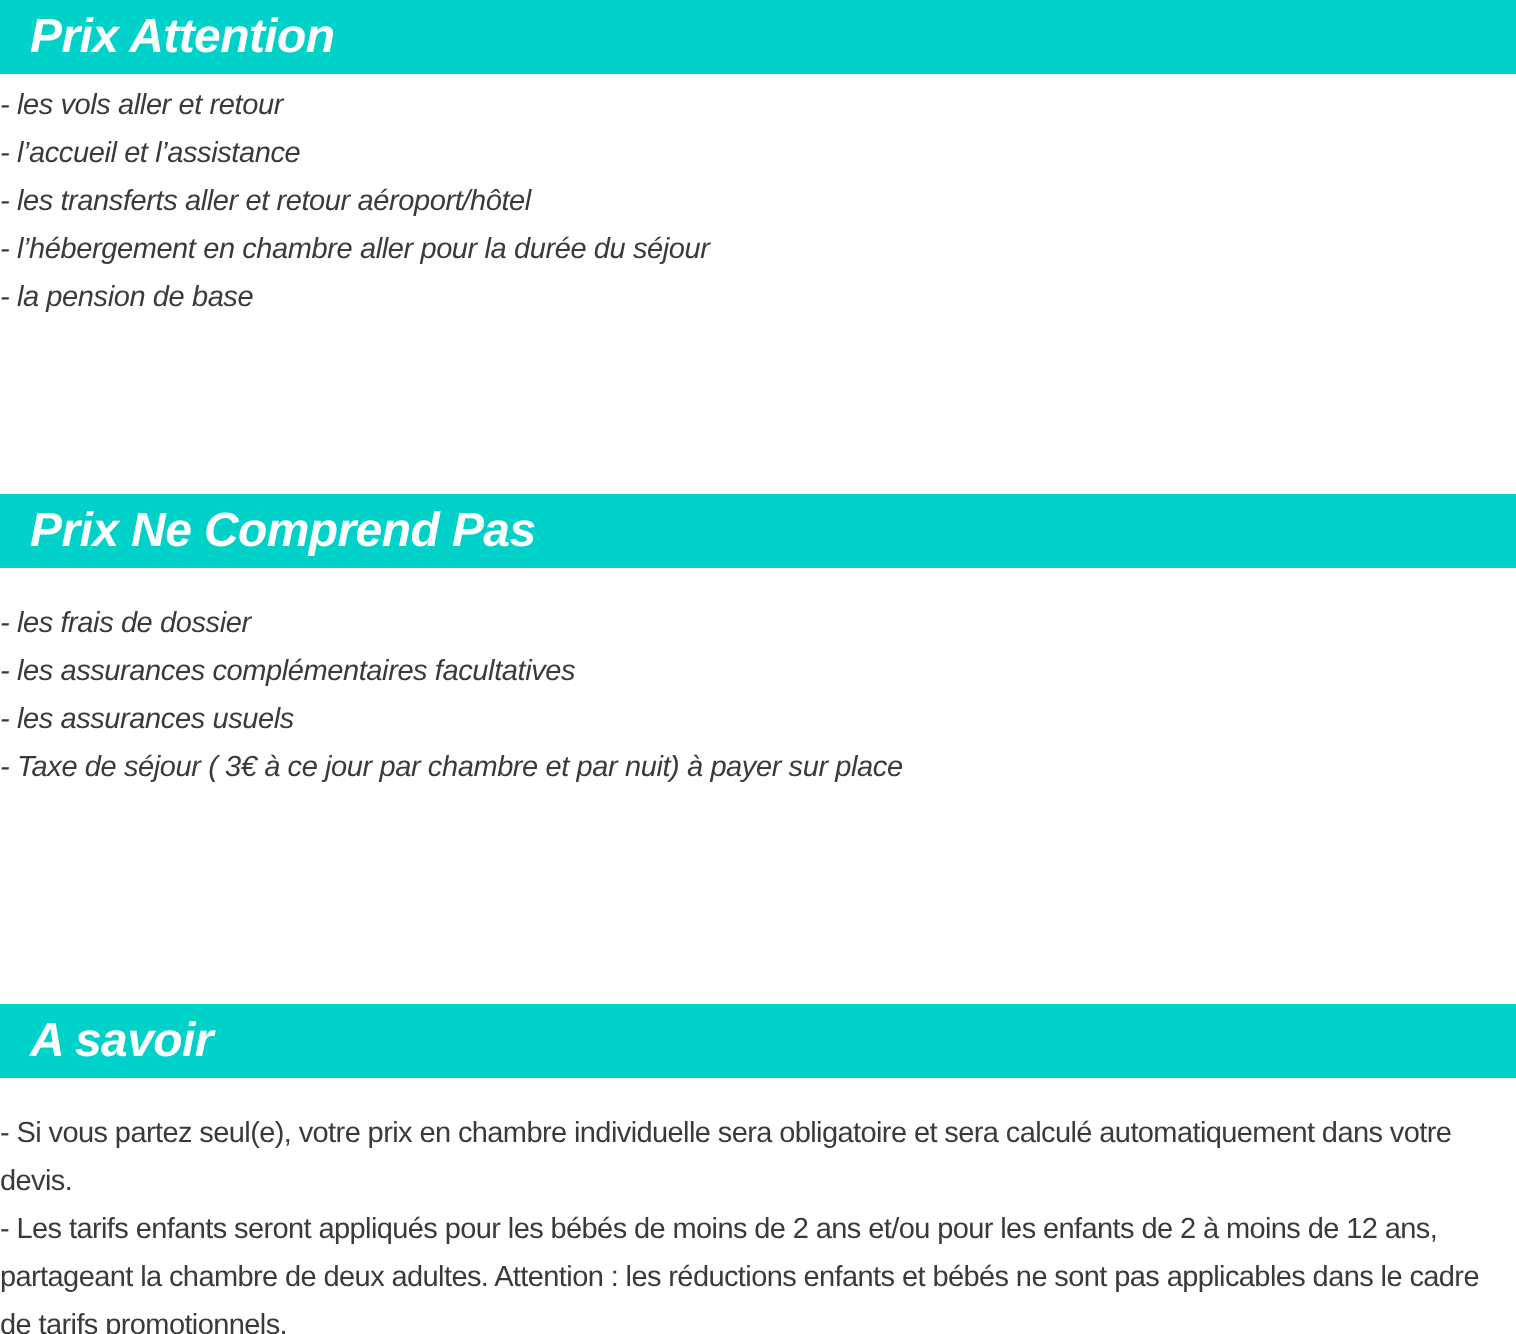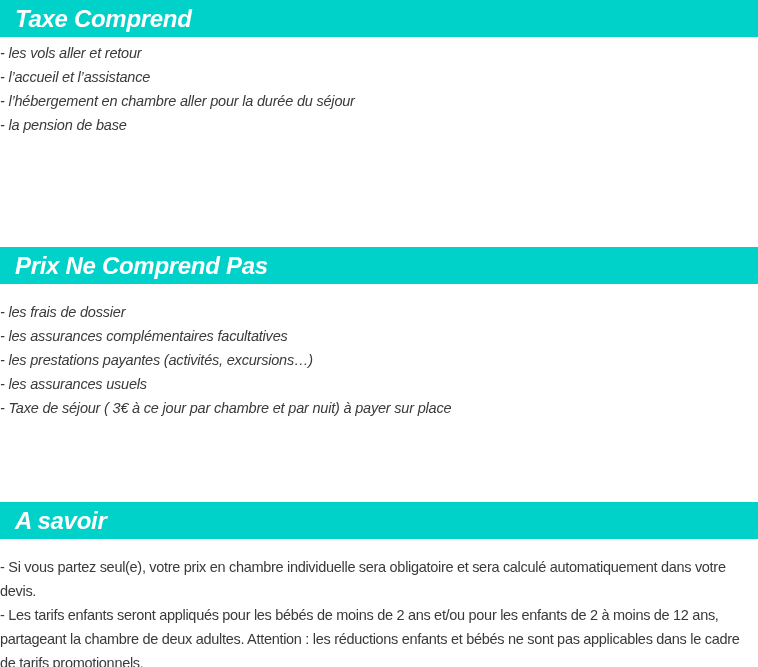--- a/index.html
+++ b/index.html
@@ -9,38 +9,38 @@
     .bar-title { color: #ffffff; font-family: "Liberation Sans", sans-serif; font-style: italic; font-weight: bold; font-size: 24px; padding-left: 15px; letter-spacing: -0.3px; }
     .list { margin-top: 16px; }
     .line { font-style: italic; font-size: 14.5px; color: #3a3a3a; line-height: 24px; white-space: nowrap; letter-spacing: -0.2px; }
     .para { font-size: 14.5px; color: #3a3a3a; line-height: 24px; letter-spacing: -0.3px; width: 758px; }
   </style>
 </head>
 <body>
 
 <div class="section" style="top:0;">
   <div class="bar">
-    <span class="bar-title">Taxe Comprend</span>
+    <span class="bar-title">Prix Attention</span>
   </div>
   <div class="list" style="margin-top:4px;">
     <div class="line">- les vols aller et retour</div>
     <div class="line">- l’accueil et l’assistance</div>
+    <div class="line">- les transferts aller et retour aéroport/hôtel</div>
     <div class="line">- l’hébergement en chambre aller pour la durée du séjour</div>
     <div class="line">- la pension de base</div>
   </div>
 </div>
 
 <div class="section" style="top:247px;">
   <div class="bar">
     <span class="bar-title">Prix Ne Comprend Pas</span>
   </div>
   <div class="list">
     <div class="line">- les frais de dossier</div>
     <div class="line">- les assurances complémentaires facultatives</div>
-    <div class="line">- les prestations payantes (activités, excursions…)</div>
     <div class="line">- les assurances usuels</div>
     <div class="line">- Taxe de séjour ( 3€ à ce jour par chambre et par nuit) à payer sur place</div>
   </div>
 </div>
 
 <div class="section" style="top:502px;">
   <div class="bar">
     <span class="bar-title">A savoir</span>
   </div>
   <div class="list">

